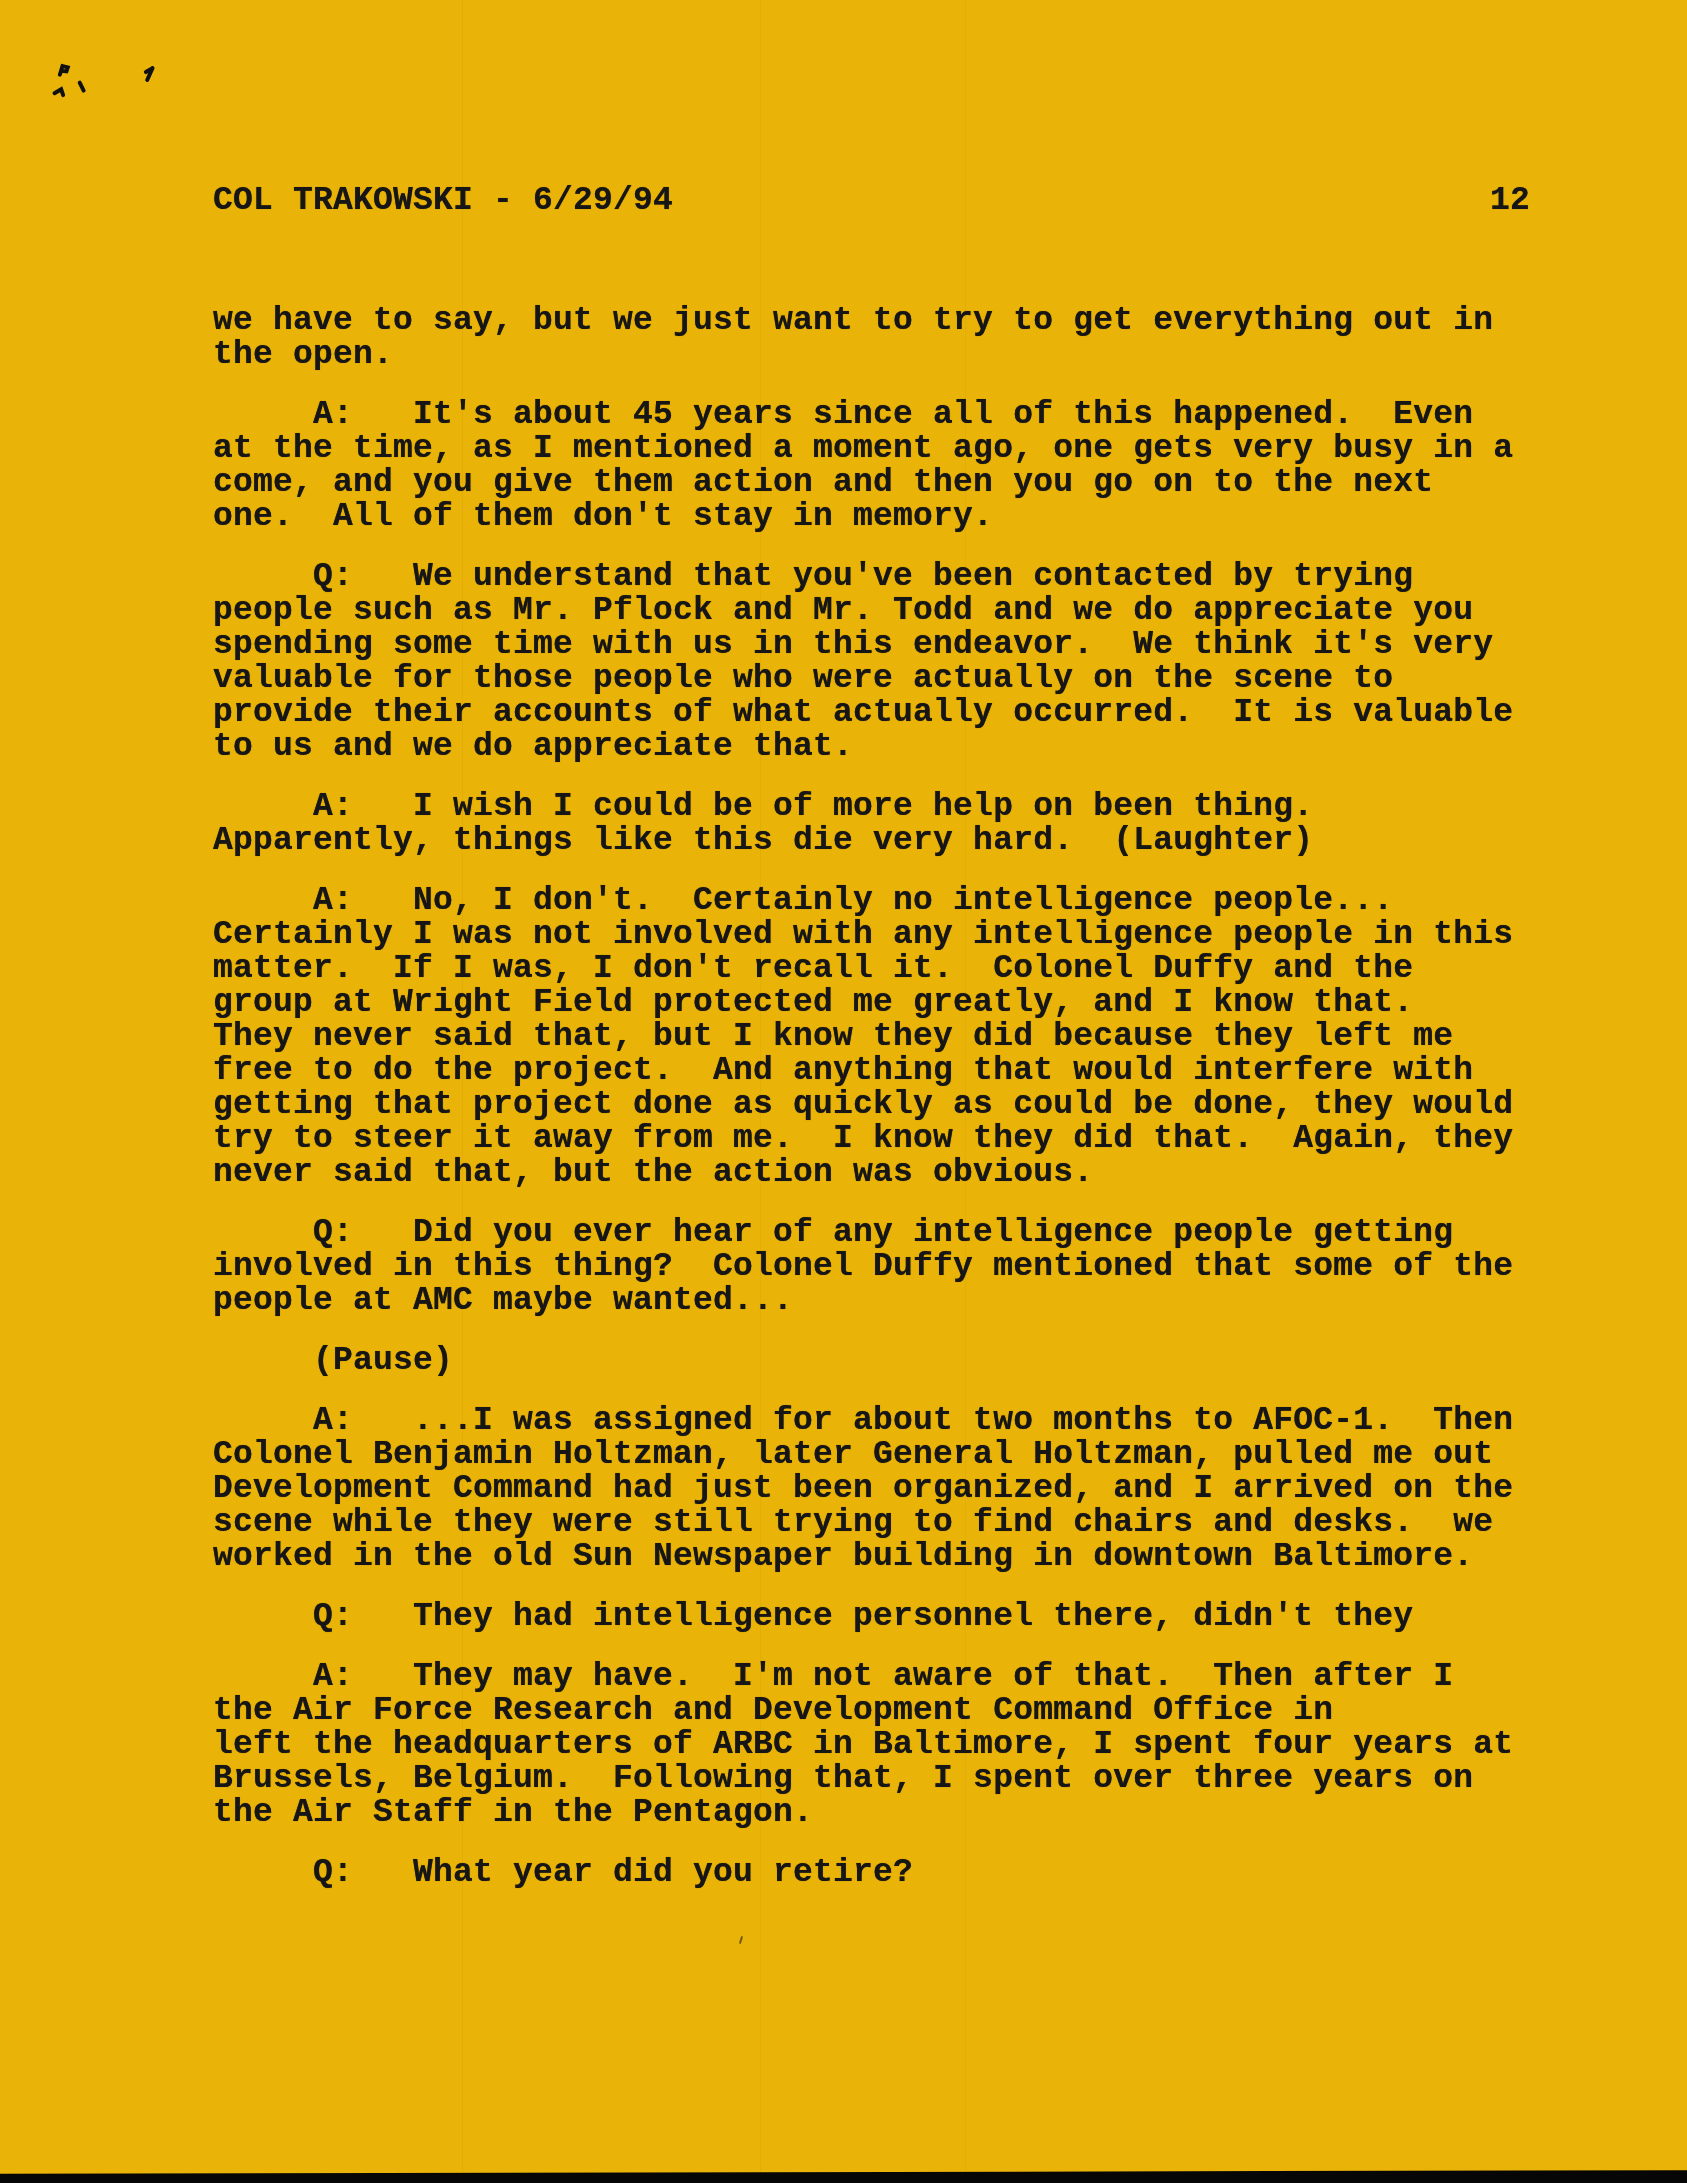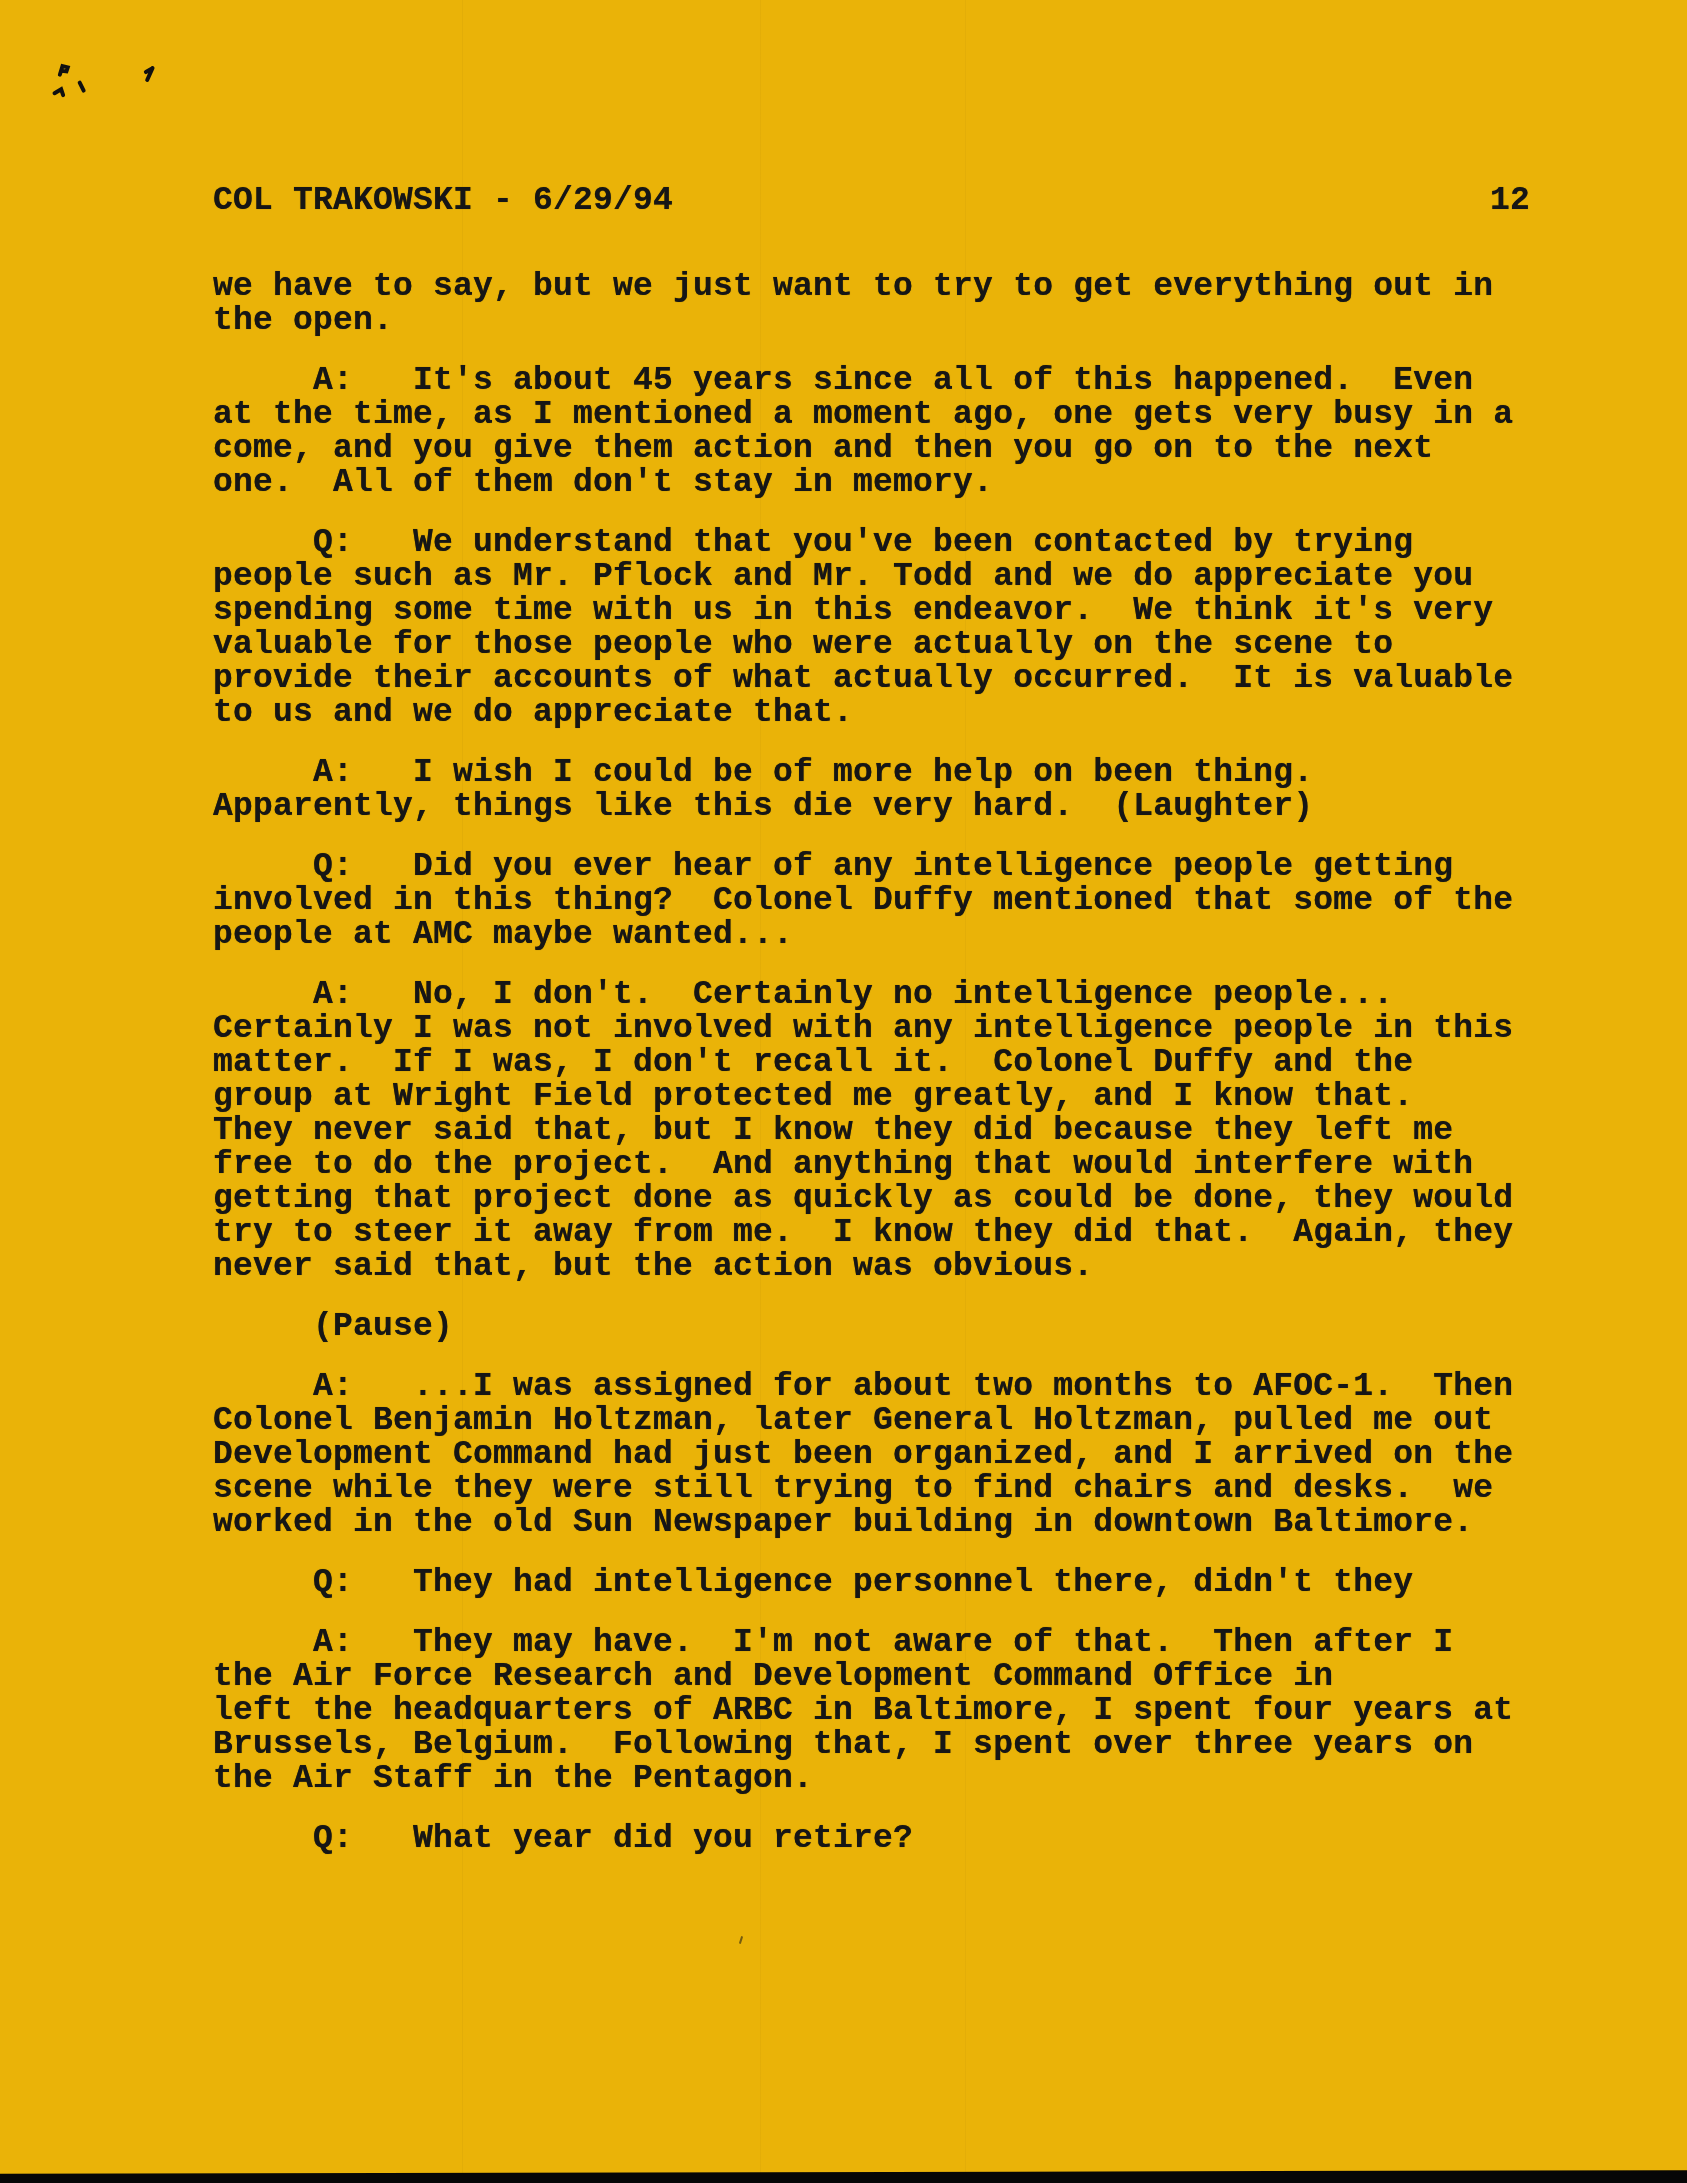--- a/index.html
+++ b/index.html
@@ -37,21 +37,21 @@
     display: flex;
     justify-content: space-between;
     font-size: 33px;
     line-height: 34px;
     letter-spacing: 0.2px;
     white-space: pre;
   }
   .doc-body {
     position: absolute;
     left: 213px;
-    top: 270px;
+    top: 304px;
     font-size: 33px;
     line-height: 34px;
     letter-spacing: 0.2px;
   }
   .para { margin: 0; }
   .para + .para { margin-top: 26px; }
   .line { white-space: pre; }
   .pen-marks {
     position: absolute;
     left: 36px;
@@ -116,35 +116,35 @@
       <div class="line">provide their accounts of what actually occurred.  It is valuable</div>
       <div class="line">to us and we do appreciate that.</div>
     </div>
 
     <div class="para">
       <div class="line">     A:   I wish I could be of more help on been thing.</div>
       <div class="line">Apparently, things like this die very hard.  (Laughter)</div>
     </div>
 
     <div class="para">
-      <div class="line">     Q:   Did you ever hear of any intelligence people getting</div>
-      <div class="line">involved in this thing?  Colonel Duffy mentioned that some of the</div>
-      <div class="line">people at AMC maybe wanted...</div>
-    </div>
-
-    <div class="para">
       <div class="line">     A:   No, I don't.  Certainly no intelligence people...</div>
       <div class="line">Certainly I was not involved with any intelligence people in this</div>
       <div class="line">matter.  If I was, I don't recall it.  Colonel Duffy and the</div>
       <div class="line">group at Wright Field protected me greatly, and I know that.</div>
       <div class="line">They never said that, but I know they did because they left me</div>
       <div class="line">free to do the project.  And anything that would interfere with</div>
       <div class="line">getting that project done as quickly as could be done, they would</div>
       <div class="line">try to steer it away from me.  I know they did that.  Again, they</div>
       <div class="line">never said that, but the action was obvious.</div>
+    </div>
+
+    <div class="para">
+      <div class="line">     Q:   Did you ever hear of any intelligence people getting</div>
+      <div class="line">involved in this thing?  Colonel Duffy mentioned that some of the</div>
+      <div class="line">people at AMC maybe wanted...</div>
     </div>
 
     <div class="para">
       <div class="line">     (Pause)</div>
     </div>
 
     <div class="para">
       <div class="line">     A:   ...I was assigned for about two months to AFOC-1.  Then</div>
       <div class="line">Colonel Benjamin Holtzman, later General Holtzman, pulled me out</div>
       <div class="line">Development Command had just been organized, and I arrived on the</div>

